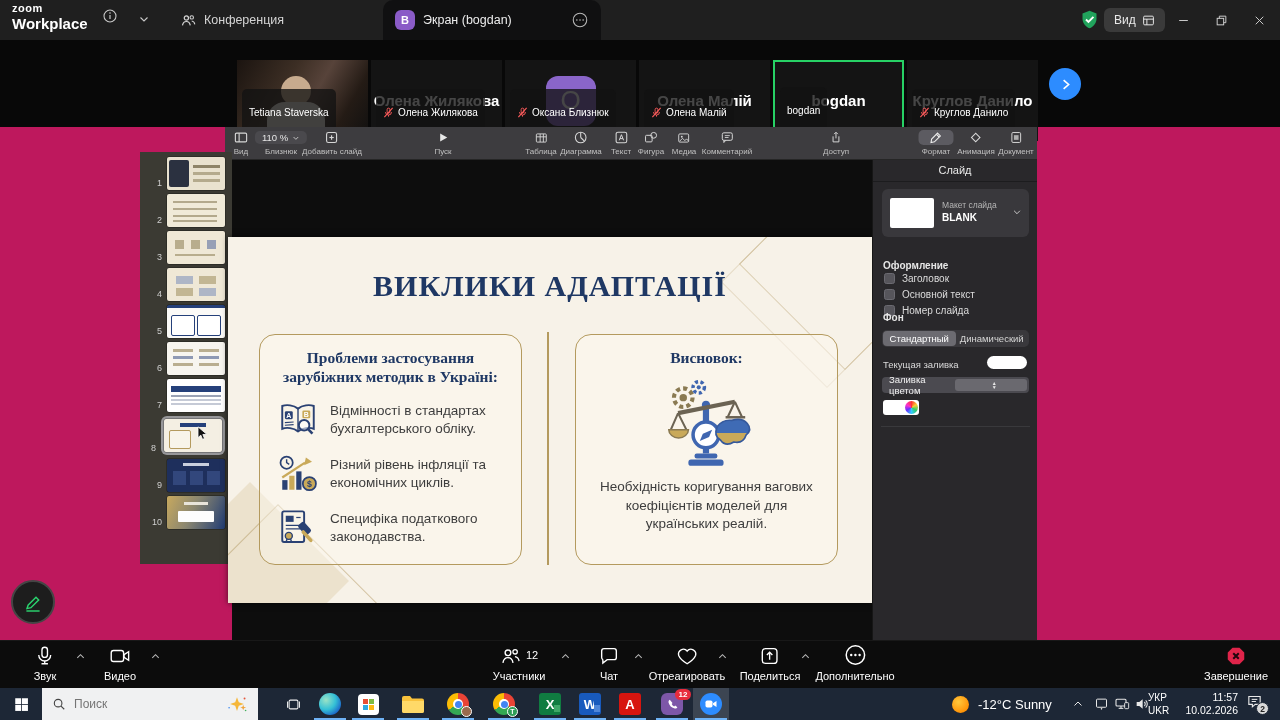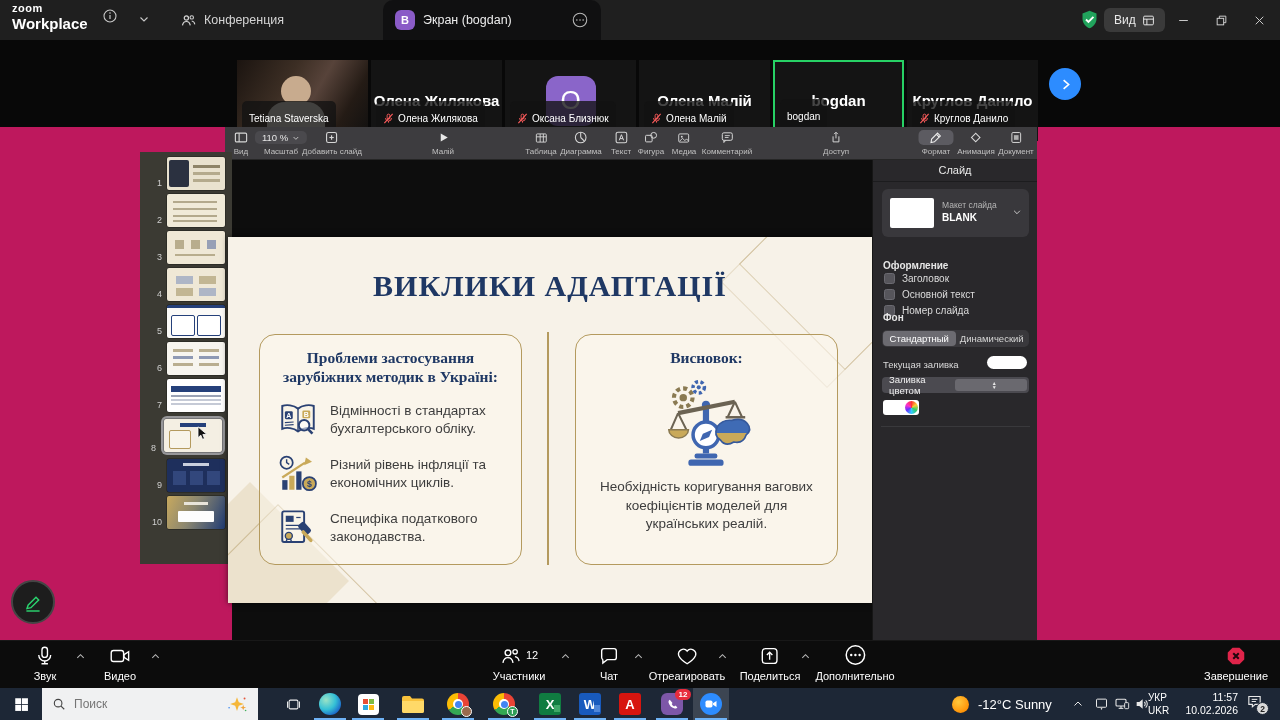--- a/index.html
+++ b/index.html
@@ -24,21 +24,21 @@
 
   
   #videostrip{position:absolute;left:0;top:40px;width:1280px;height:87px;background:#080808}
   .tile{position:absolute;top:20px;width:131px;height:81px;background:#141414;overflow:hidden}
   .tile-active{border:2px solid #27d165}
   .bigname{width:100%;height:100%;display:flex;align-items:center;justify-content:center;color:#fff;font-weight:bold;font-size:15px;white-space:nowrap}
   .avatar{width:50px;height:50px;border-radius:12px;background:#8a65c9;color:#fff;font-size:26px;display:flex;align-items:center;justify-content:center;position:absolute;left:50%;top:50%;transform:translate(-50%,-50%)}
   .vid-bg{width:100%;height:100%;background:linear-gradient(120deg,#1b1410 0%,#3c2e24 35%,#57433a 55%,#241b15 78%,#101010 100%);position:relative}
   .vid-bg::before{content:'';position:absolute;left:44px;top:16px;width:30px;height:30px;border-radius:50%;background:#c8ab8e}
   .vid-bg::after{content:'';position:absolute;left:30px;top:42px;width:58px;height:40px;border-radius:18px 18px 0 0;background:#e7e3da}
-  .pill{position:absolute;left:5px;bottom:5px;display:flex;align-items:center;gap:4px;background:rgba(18,18,18,.78);border-radius:5px;padding:12px 7px;color:#fff;font-size:10px;white-space:nowrap;max-width:120px}
+  .pill{position:absolute;left:5px;bottom:5px;display:flex;align-items:center;gap:4px;background:rgba(18,18,18,.78);border-radius:5px;padding:18px 7px;color:#fff;font-size:10px;white-space:nowrap;max-width:120px}
   #strip-next{position:absolute;left:1049px;top:68px;width:32px;height:32px;border-radius:50%;background:#2d8cff;border:none;display:flex;align-items:center;justify-content:center}
 
   
   #kn-toolbar{position:absolute;left:225px;top:127px;width:812px;height:33px;background:#3d3c3f;border-bottom:1px solid #262626}
   .kn-item{position:absolute;top:3px;transform:translateX(-50%);display:flex;flex-direction:column;align-items:center;gap:2px;color:#d6d6d6;background:none;border:none}
   .kn-item .kn-ic{height:15px;display:flex;align-items:center;justify-content:center}
   .kn-item .kn-lb{font-size:8px;color:#c0c0c0;white-space:nowrap}
   .kn-item.kn-sel .kn-ic{background:#5c5b61;border-radius:5px;padding:1px 10px}
   .kn-val{background:#4a494d;border-radius:5px;padding:1px 7px;font-size:9.5px;color:#e6e6e6;display:flex;align-items:center;gap:4px;white-space:nowrap}
 
@@ -314,39 +314,39 @@
           </svg>
         </span>
         <span class="kn-lb">Вид</span>
       </button>
       <button class="kn-item" style="left: 56px;">
         <span class="kn-ic">
           <span class="kn-val">110 % <svg width="8" height="8" viewBox="0 0 24 24">
               <path d="M5 9l7 7 7-7" fill="none" stroke="#cfcfcf" stroke-width="2.6"></path>
             </svg></span>
         </span>
-        <span class="kn-lb">Масштаб</span>
+        <span class="kn-lb">Близнюк</span>
       </button>
       <button class="kn-item" style="left: 107px;">
         <span class="kn-ic">
           <svg width="15" height="15" viewBox="0 0 24 24">
             <rect x="4" y="4" width="16" height="16" rx="3" fill="none" stroke="#d6d6d6" stroke-width="1.8"></rect>
             <line x1="12" y1="8.5" x2="12" y2="15.5" stroke="#d6d6d6" stroke-width="1.8"></line>
             <line x1="8.5" y1="12" x2="15.5" y2="12" stroke="#d6d6d6" stroke-width="1.8"></line>
           </svg>
         </span>
         <span class="kn-lb">Добавить слайд</span>
       </button>
       <button class="kn-item" style="left: 218px;">
         <span class="kn-ic">
           <svg width="13" height="13" viewBox="0 0 24 24">
             <path d="M7 4.5l13 7.5-13 7.5z" fill="#e8e8e8"></path>
           </svg>
         </span>
-        <span class="kn-lb">Малій</span>
+        <span class="kn-lb">Пуск</span>
       </button>
       <button class="kn-item" style="left: 316px;">
         <span class="kn-ic">
           <svg width="16" height="14" viewBox="0 0 24 24">
             <rect x="3.5" y="5" width="17" height="14" rx="1.5" fill="none" stroke="#d6d6d6" stroke-width="1.6"></rect>
             <line x1="3.5" y1="10" x2="20.5" y2="10" stroke="#d6d6d6" stroke-width="1.6"></line>
             <line x1="10" y1="5" x2="10" y2="19" stroke="#d6d6d6" stroke-width="1.6"></line>
             <line x1="15.5" y1="5" x2="15.5" y2="19" stroke="#d6d6d6" stroke-width="1.6"></line>
           </svg>
         </span>

